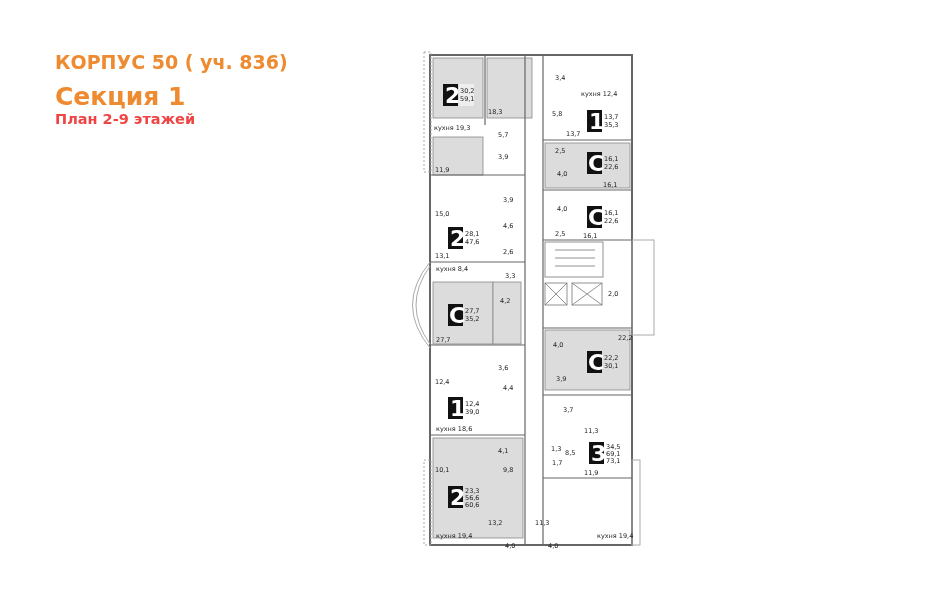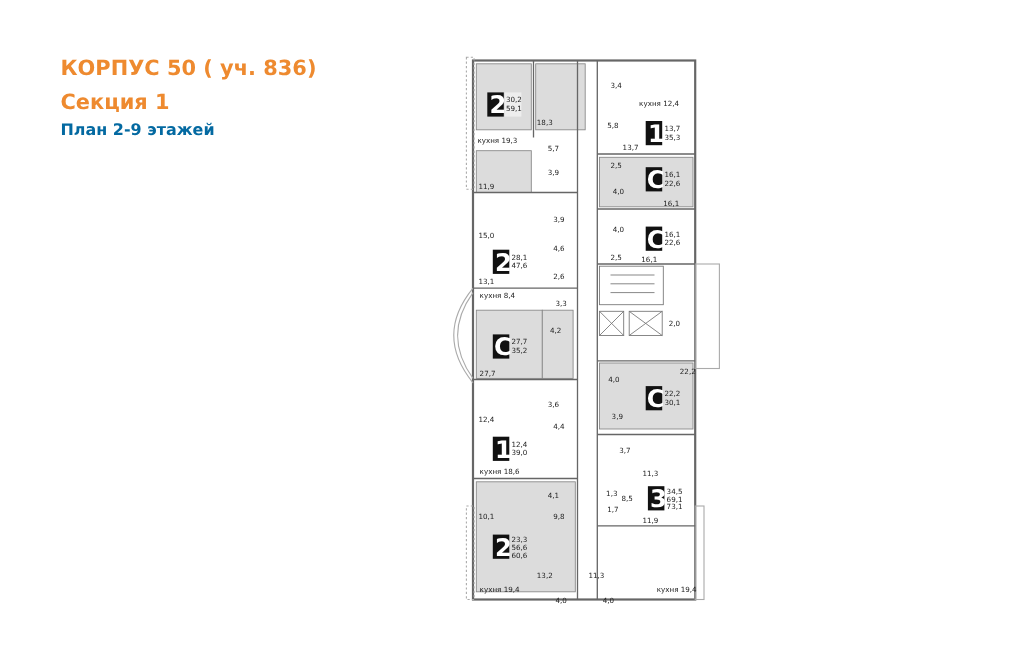--- a/index.html
+++ b/index.html
@@ -1,20 +1,20 @@
 <!DOCTYPE html>
 <html><head>
 <meta charset="utf-8">
 <style>
   html, body { margin:0; padding:0; background:#ffffff; }
   body { width:941px; height:600px; position:relative; overflow:hidden; font-family:"DejaVu Sans", sans-serif; }
   .title { position:absolute; left:55px; font-weight:bold; font-family:"DejaVu Sans", sans-serif; }
   .t1 { top:51px; font-size:19px; color:#ee8a2f; letter-spacing:0px; }
-  .t2 { top:82px; font-size:19px; color:#ee8a2f; }
-  .t3 { top:111px; font-size:14.5px; color:#0369a1; }
+  .t2 { top:82px; font-size:25px; color:#ee8a2f; }
+  .t3 { top:111px; font-size:14.5px; color:#ef4444; }
   svg { position:absolute; left:0; top:0; }
   .lbl { font-family:"DejaVu Sans", sans-serif; font-size:6.5px; fill:#222; }
   .big { font-family:"DejaVu Sans", sans-serif; font-weight:bold; font-size:22px; fill:#ffffff; }
 </style>
 </head>
 <body>
 
 <div class="title t1">КОРПУС 50 ( уч. 836)</div>
 <div class="title t2">Секция 1</div>
 <div class="title t3">План 2-9 этажей</div>

